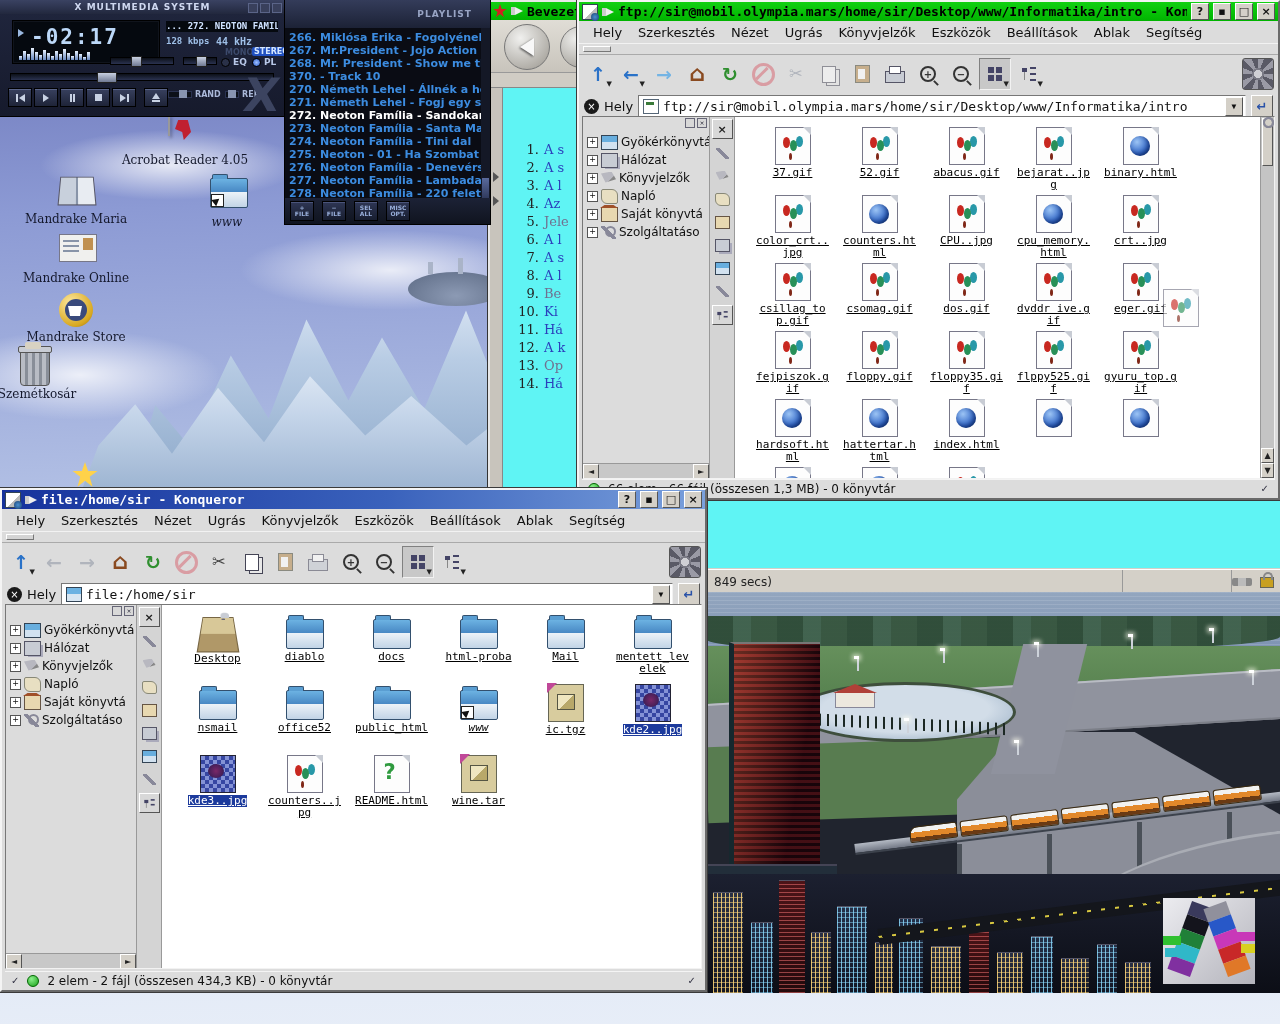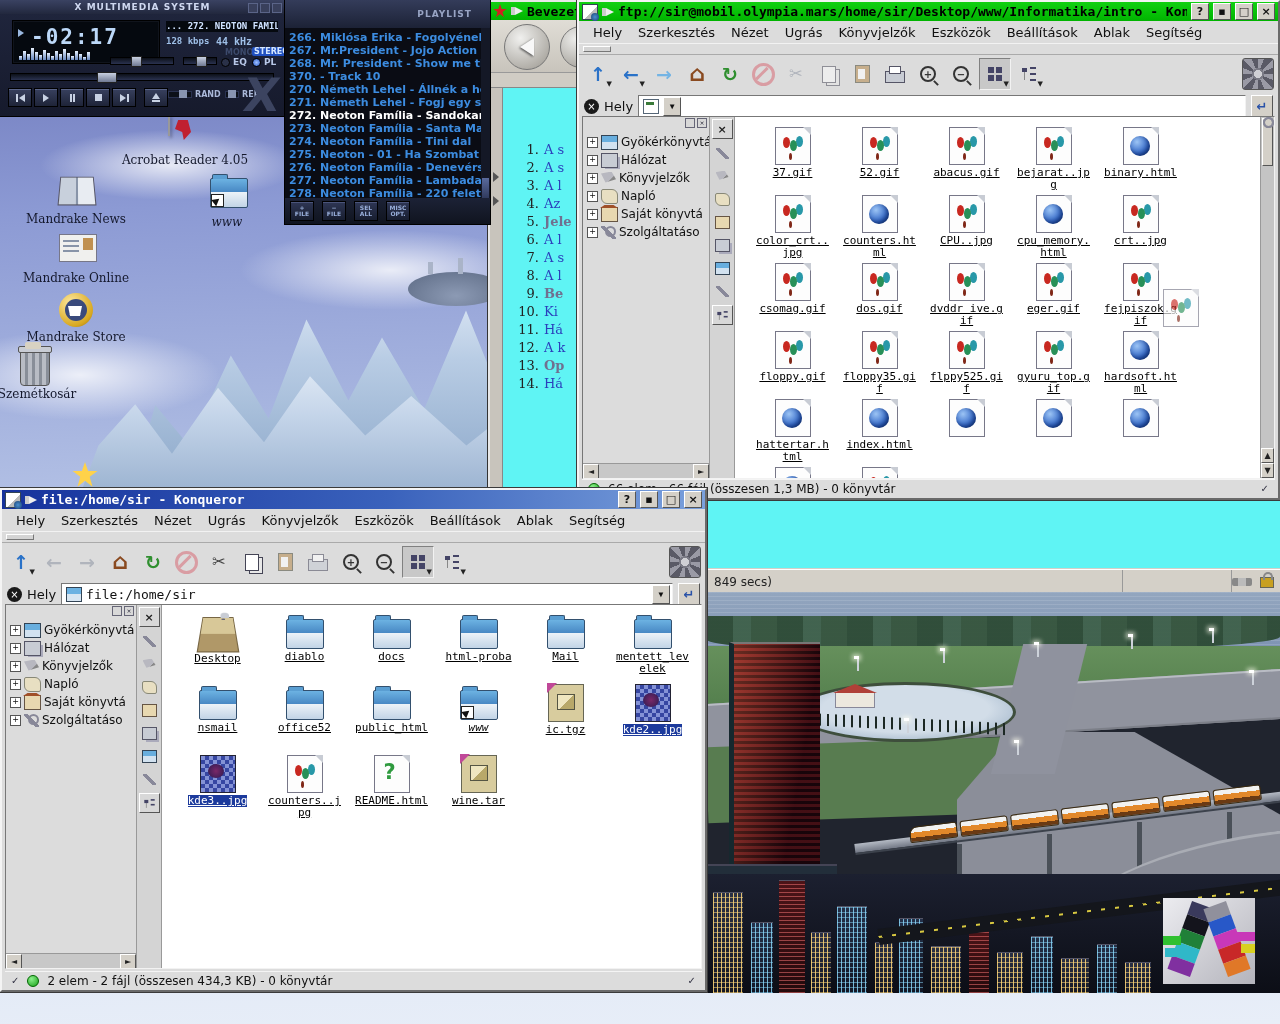--- a/index.html
+++ b/index.html
@@ -197,21 +197,21 @@
   .mozpbar{height:14px;background:#d0ccc4;border-bottom:1px solid #888;}
   .mozbody{position:absolute;left:0;top:86px;bottom:26px;right:0;display:flex;}
   .mozside{width:12px;background:#c8c4bc;border-right:1px solid #888;position:relative;}
   .mozside::before{content:"";position:absolute;left:3px;top:84px;border-top:5px solid transparent;border-bottom:5px solid transparent;border-left:6px solid #555;}
   .mozside::after{content:"";position:absolute;left:3px;top:108px;border-top:5px solid transparent;border-bottom:5px solid transparent;border-left:6px solid #555;}
   .mozcyan{flex:1;background:#5ff4f4;position:relative;overflow:hidden;}
   .mozlist{position:absolute;left:0;top:54px;}
   .mozli{display:flex;height:18px;font-size:13px;font-family:"DejaVu Serif",serif;}
   .mozli .n{width:36px;text-align:right;color:#222;flex:none;}
   .mozli .t{margin-left:5px;color:#2b3fbc;white-space:nowrap;}
-  .mozli.vis .t{color:#707090;font-weight:bold;}
+  .mozli.vis .t{color:#707090;}
   .mozstatus{position:absolute;left:0;bottom:0;right:0;height:24px;background:#d4d0c8;border-top:1px solid #fff;display:flex;align-items:center;font-size:12px;color:#222;}
   .mozstatus .seg{border-right:1px solid #999;height:100%;display:flex;align-items:center;padding:0 6px;}
   .plug{width:20px;height:8px;background:linear-gradient(90deg,#888 0 6px,#bbb 6px 14px,#888 14px);border-radius:2px;}
   .mlock{width:12px;height:9px;background:#c8a020;border:1px solid #665;position:relative;margin:0 8px;}
   .mlock::before{content:"";position:absolute;left:2px;top:-6px;width:6px;height:6px;border:2px solid #888;border-bottom:none;border-radius:5px 5px 0 0;}
   
   #viewer{left:707px;top:592px;width:573px;height:401px;background:#20242e;z-index:12;overflow:hidden;}
   .v-water{position:absolute;left:0;top:0;width:573px;height:58px;background:repeating-linear-gradient(180deg,rgba(255,255,255,.12) 0 1px,transparent 1px 4px),linear-gradient(180deg,#93a6bf,#7e93b2);}
   .v-shore{position:absolute;left:0;top:24px;width:573px;height:34px;background:repeating-linear-gradient(90deg,#2c4a34 0 26px,#3e604a 26px 44px,#35543c 44px 70px);border-radius:0 0 40% 30%;opacity:.95;}
   .v-lawn1{position:absolute;left:0;top:54px;width:573px;height:58px;background:linear-gradient(180deg,#66905c,#55804e);}
@@ -314,21 +314,21 @@
   </div>
 
   <div class="dicon" style="left:130px;top:116px;">
     <span class="dico"><span class="acro"><i></i></span></span>
     <span class="lbl">Acrobat Reader 4.05</span>
   </div>
   <div class="dicon" style="left:21px;top:175px;">
     <span class="dico">
         <span class="book" style="display:block;"></span>
       </span>
-    <span class="lbl">Mandrake News</span>
+    <span class="lbl">Mandrake Maria</span>
   </div>
   <div class="dicon" style="left:172px;top:178px;">
     <span class="dico">
         <span class="fold flink" style="display:block;">
           <i></i>
         </span>
       </span>
     <span class="lbl" style="font-style:italic;">www</span>
   </div>
   <div class="dicon" style="left:21px;top:234px;">
@@ -589,20 +589,21 @@
           <span class="ico-tree"></span>
           <span class="ddm">▼</span>
         </span>
       <span class="gearbtn"></span>
     </div>
     <div class="locbar">
       <span class="clearbtn">×</span>
       <span class="loclab">Hely</span>
       <span class="combo">
         <span class="minico mi-page"></span>
+        <span class="txt">ftp://sir@mobil.olympia.mars/home/sir/Desktop/www/Informatika/intro</span>
         <span class="drop">▼</span>
       </span>
       <span class="gobtn">↵</span>
     </div>
     <div class="mainarea" style="left:3px;top:114px;width:691px;height:361px;">
       <div class="navpanel" style="width:126px;">
         <div class="navhead">
             <i></i>
             <i>×</i>
           </div>
@@ -705,20 +706,24 @@
               <span class="fico sheet f-img"></span>
               <span class="lab">CPU..jpg</span>
             </div>
           <div class="fi">
               <span class="fico sheet f-html"></span>
               <span class="lab">cpu_memory.html</span>
             </div>
           <div class="fi">
               <span class="fico sheet f-img"></span>
               <span class="lab">crt..jpg</span>
+            </div>
+          <div class="fi">
+              <span class="fico sheet f-img"></span>
+              <span class="lab">csillag_top.gif</span>
             </div>
           <div class="fi">
               <span class="fico sheet f-img"></span>
               <span class="lab">csomag.gif</span>
             </div>
           <div class="fi">
               <span class="fico sheet f-img"></span>
               <span class="lab">dos.gif</span>
             </div>
           <div class="fi">

